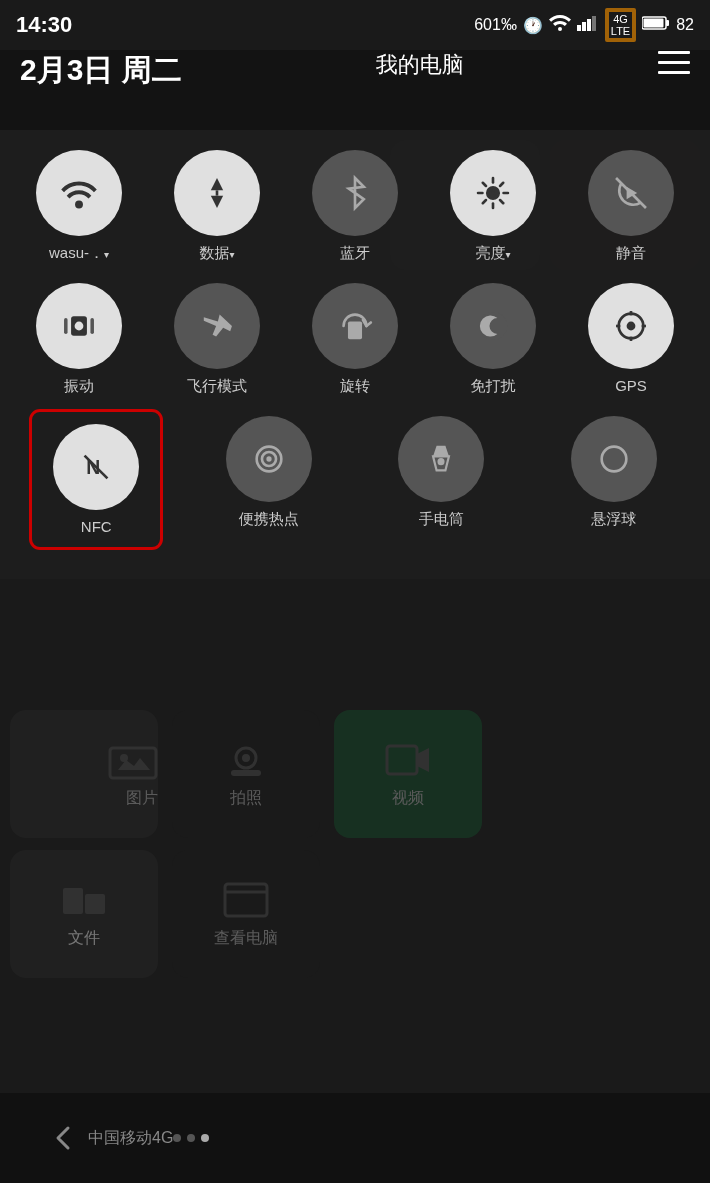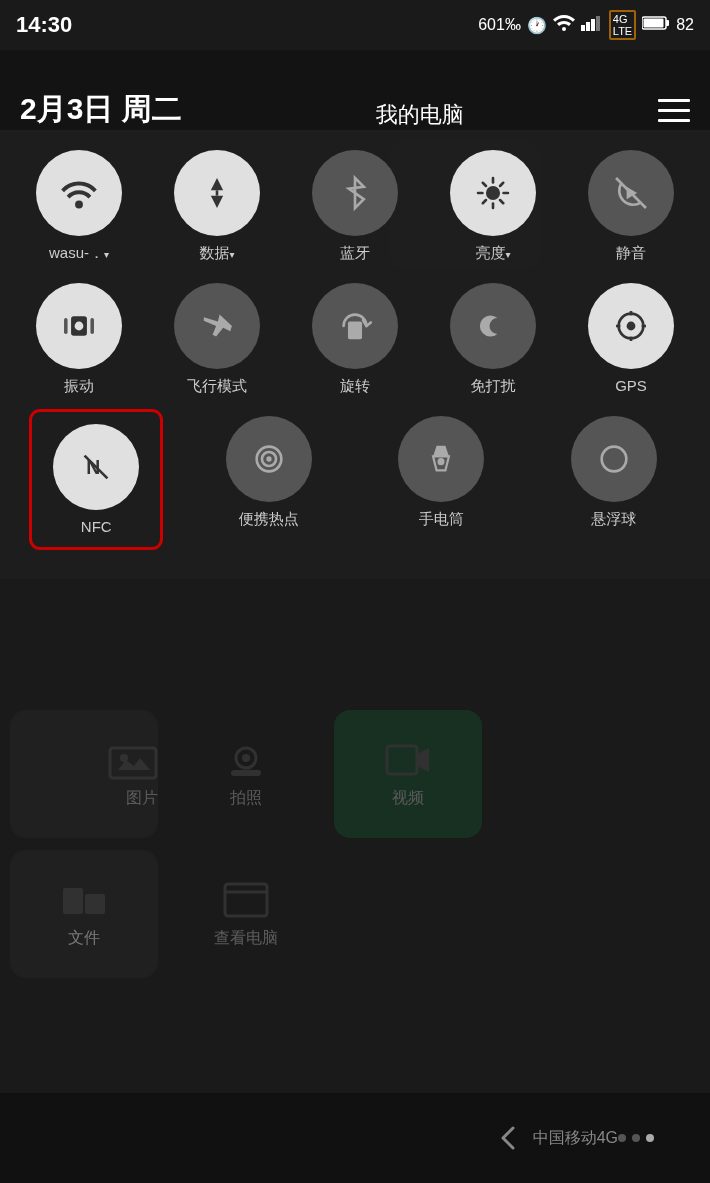--- a/index.html
+++ b/index.html
@@ -38,21 +38,21 @@
       color: #fff;
     }
 
     
     .header-bar {
       position: absolute;
       top: 50px; left: 0; right: 0;
       height: 80px;
       background: rgba(20,20,20,0.95);
       display: flex;
-      align-items: flex-end;
+      align-items: flex-start;
       justify-content: space-between;
       padding: 0 20px;
       z-index: 10;
       gap: 34px;
     }
     .header-date {
       font-size: 30px;
       font-weight: bold;
       color: #fff;
     }
@@ -135,22 +135,22 @@
     }
 
     
     .nav-bar {
       position: absolute;
       bottom: 0; left: 0; right: 0;
       height: 90px;
       background: #111;
       display: flex;
       align-items: center;
-      justify-content: flex-end;
-      padding: 0 56px;
+      justify-content: flex-start;
+      padding: 0 38px;
       z-index: 10;
     }
     .nav-label {
       font-size: 16px;
       color: #888;
       text-align: center;
     }
     .nav-back {
       width: 50px;
       height: 50px;
@@ -191,21 +191,21 @@
 
     <span>
       <svg width="22" height="16" viewBox="0 0 22 16" fill="white">
         <rect x="0" y="10" width="4" height="6"></rect>
         <rect x="5" y="7" width="4" height="9"></rect>
         <rect x="10" y="4" width="4" height="12"></rect>
         <rect x="15" y="1" width="4" height="15" opacity="0.4"></rect>
       </svg>
     </span>
 
-    <span style="font-size:11px; border:2px solid #a16207; padding:1px 2px; border-radius:2px;">4G<br style="line-height:0">LTE</span>
+    <span style="font-size:11px; border:4px solid #a16207; padding:1px 2px; border-radius:2px;text-align:center;">4G<br style="line-height:0">LTE</span>
 
     <span>
       <svg width="28" height="16" viewBox="0 0 28 16" fill="white">
         <rect x="0" y="2" width="24" height="12" rx="2" ry="2" stroke="white" stroke-width="1.5" fill="none"></rect>
         <rect x="1.5" y="3.5" width="20" height="9" rx="1" fill="white"></rect>
         <rect x="24" y="5" width="3" height="6" rx="1" fill="white"></rect>
       </svg>
     </span>
     <span>82</span>
   </div>

